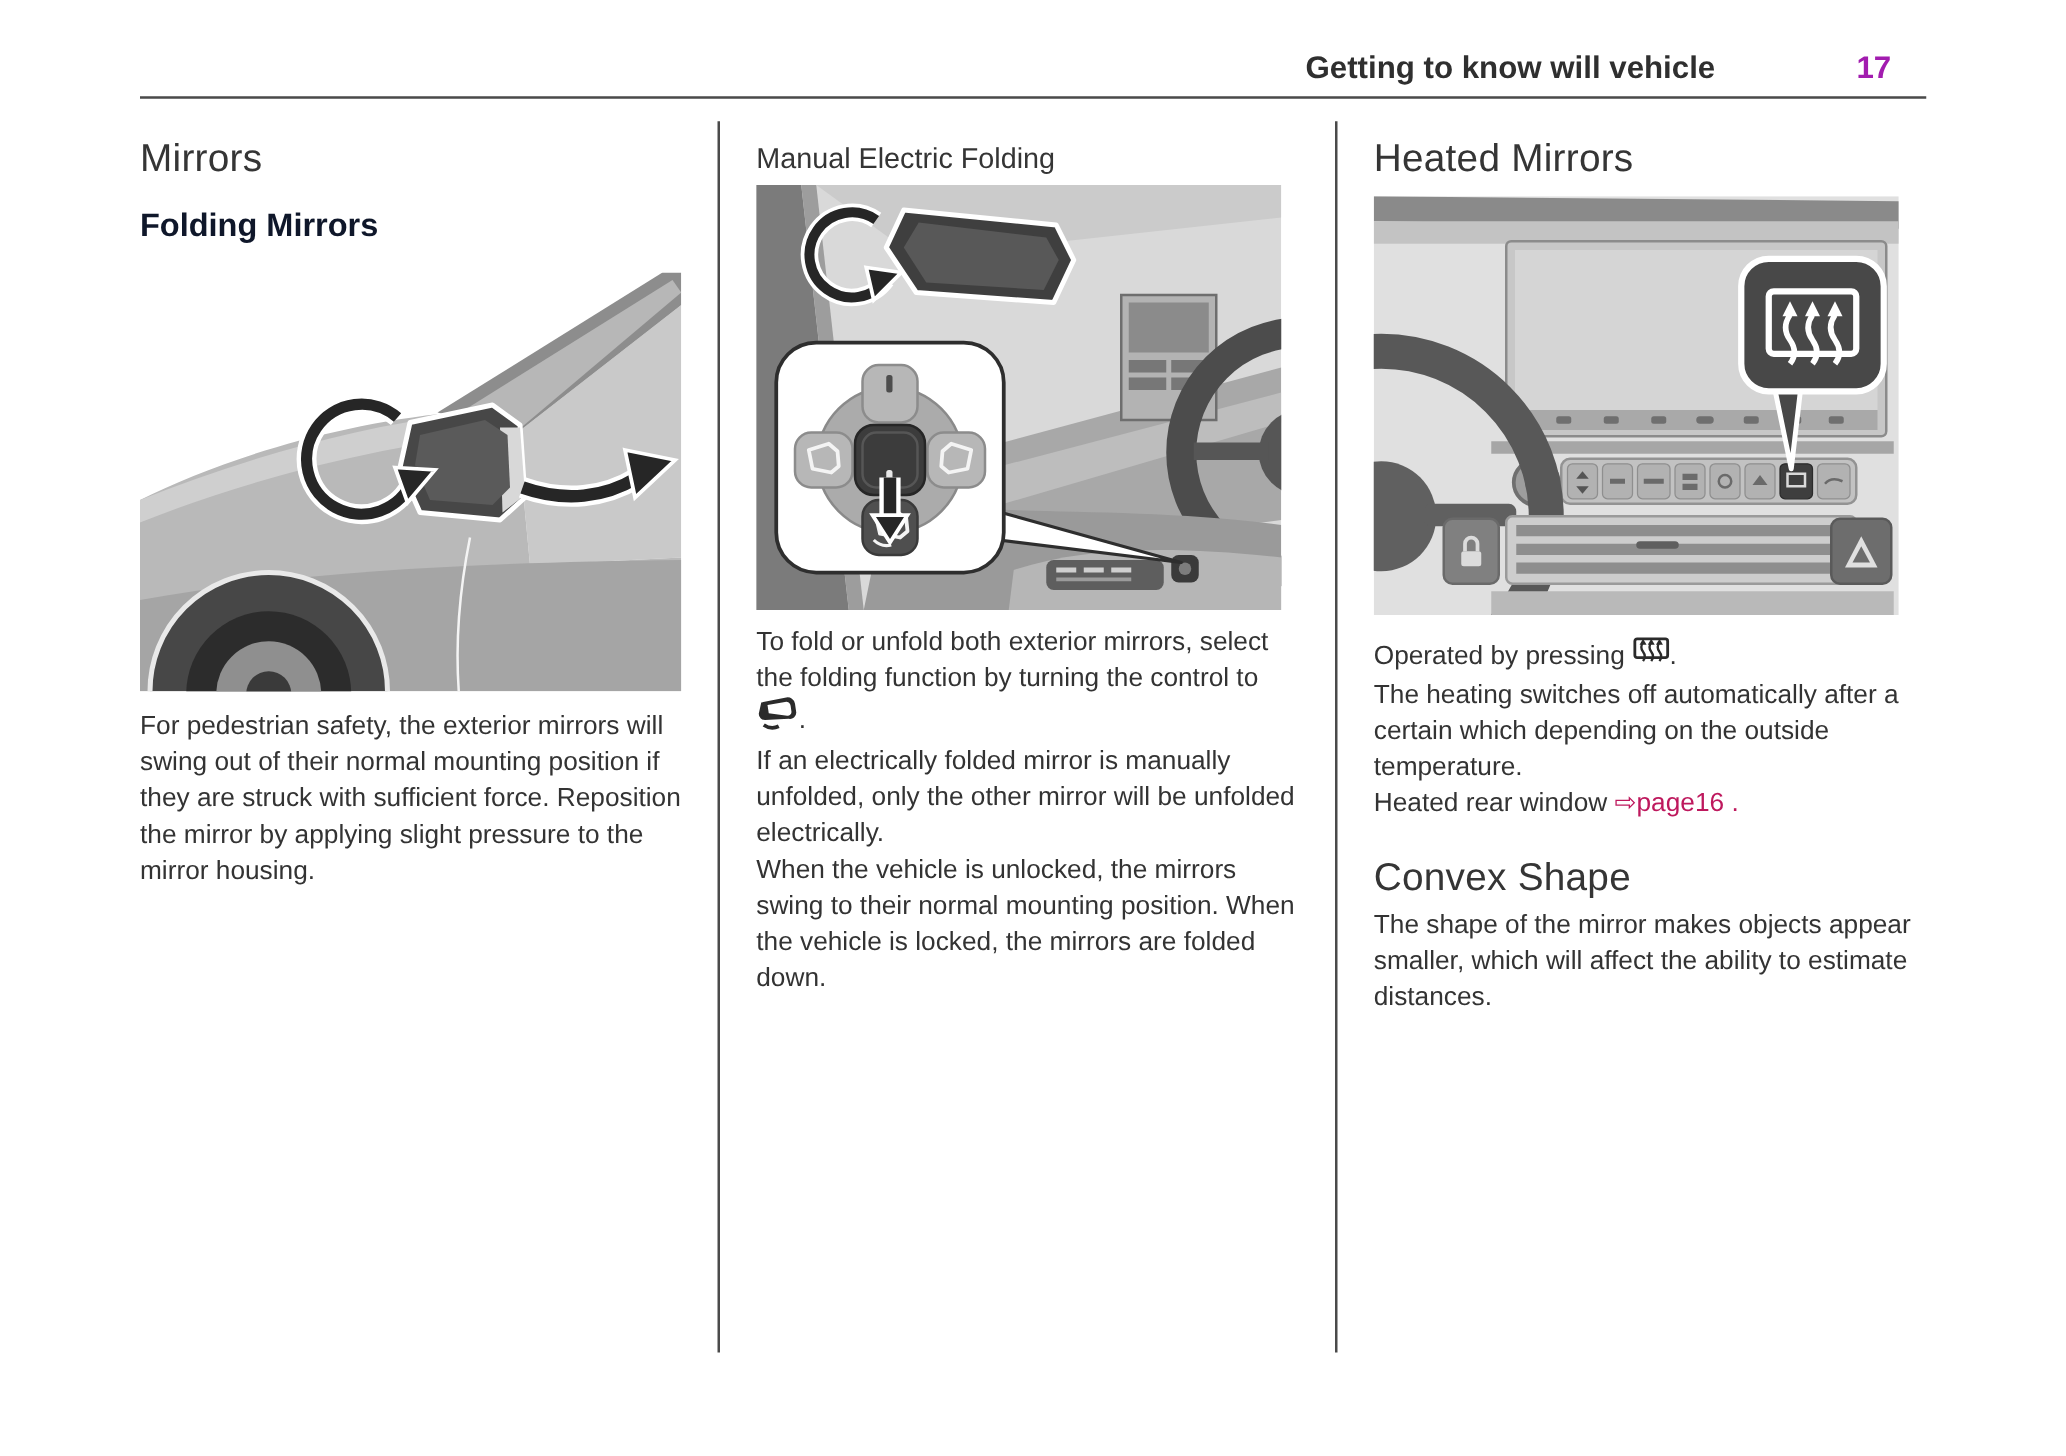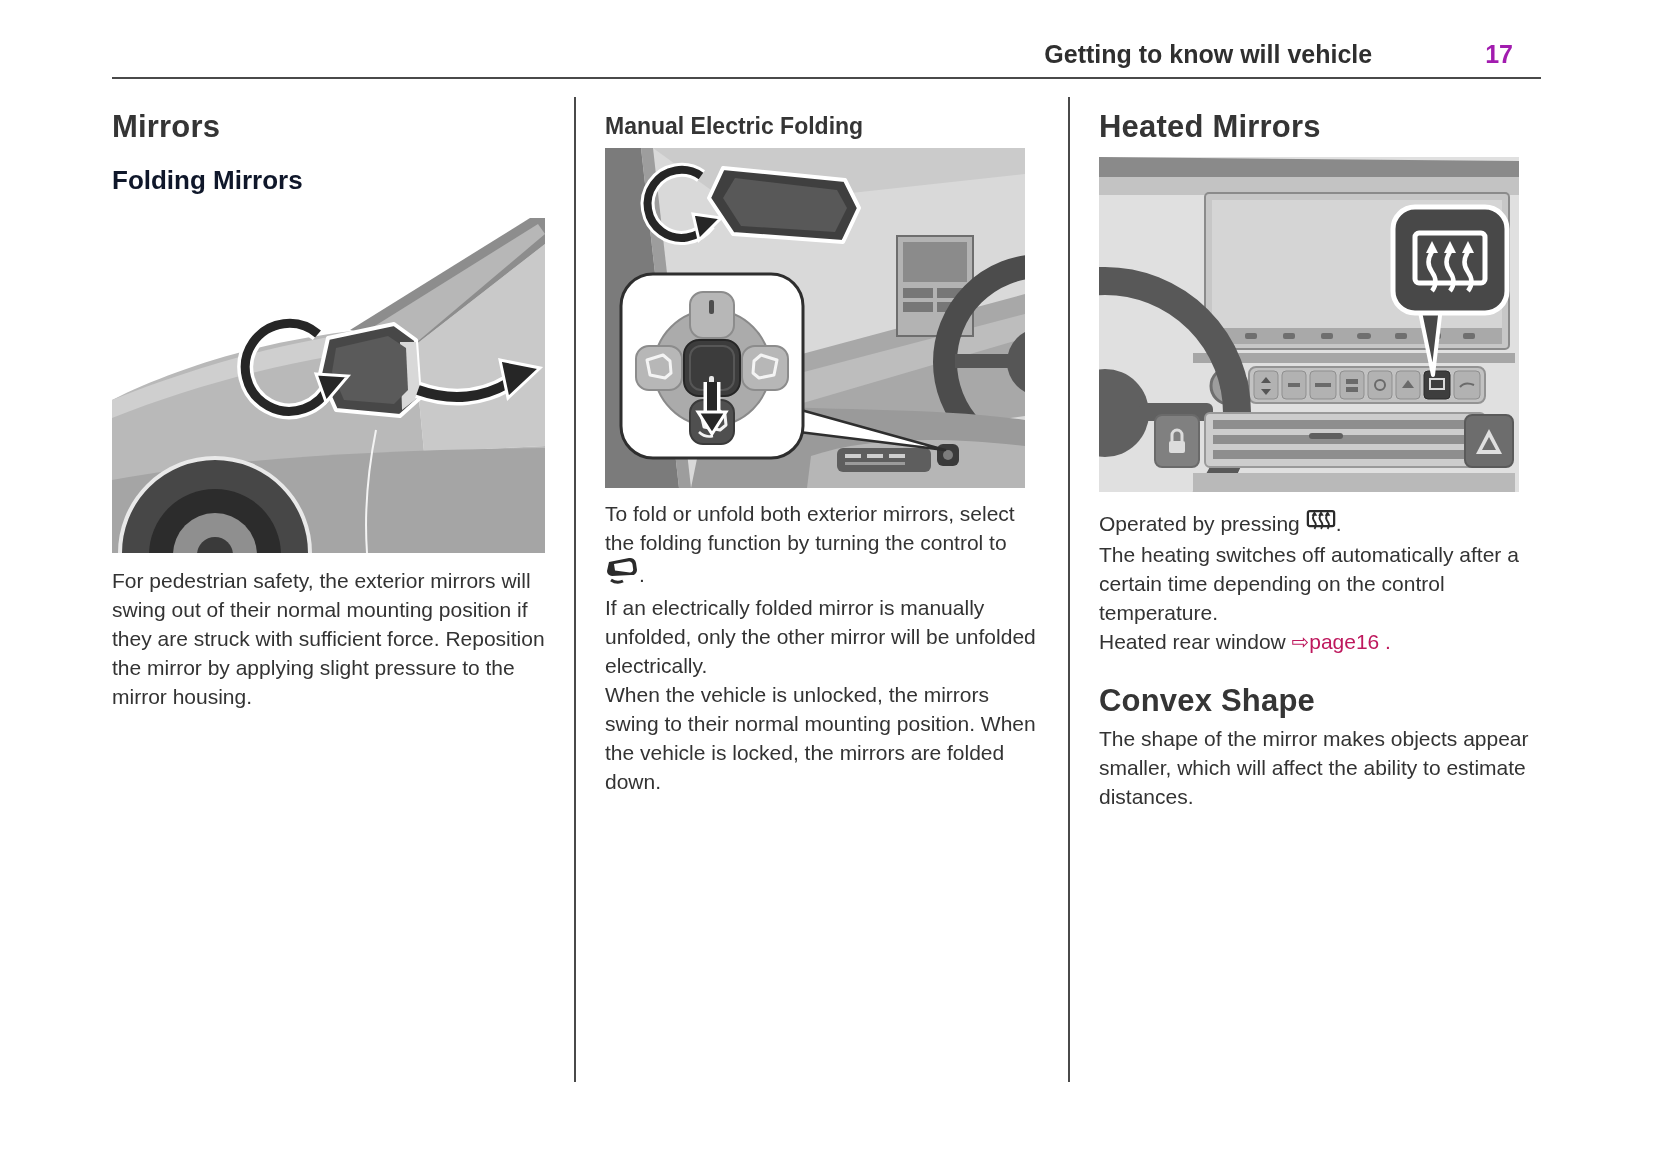--- a/index.html
+++ b/index.html
@@ -21,23 +21,23 @@
   .rule { margin:0 112px; border-top:2.5px solid #4a4a4a; }
 
   
   .content { display:flex; padding:18px 112px 0 112px; align-items:stretch; }
   .col { flex:0 0 auto; }
   .col-1 { width:433px; }
   .col-2 { width:434px; }
   .col-3 { width:432px; }
   .divider { width:2px; background:#4a4a4a; margin:0 29px; height:985px; }
 
-  .h1 { font-size:31px; font-weight:bold; color:#353535; margin:12px 0 10px 0; letter-spacing:0.2px; }
+  .h1 { font-size:31px; font-weight:normal; color:#353535; margin:12px 0 10px 0; letter-spacing:0.2px; }
   .h2 { font-size:26px; font-weight:bold; color:#0f172a; margin:20px 0 10px 0; }
-  .h3 { font-size:23px; font-weight:bold; color:#353535; margin:14px 0 8px 0; }
+  .h3 { font-size:23px; font-weight:normal; color:#353535; margin:14px 0 8px 0; }
   .h3.first { margin-top:16px; }
   .h1.first { margin-top:12px; }
   .h1.mid   { margin-top:26px; margin-bottom:6px; }
 
   p.body { font-size:21px; line-height:1.38; margin:0; color:#333; }
 
   figure { margin:0; padding:0; }
   .fig1 { margin:22px 0 14px 0; width:433px; height:335px; }
   .fig2 { margin:8px 0 12px 0;  width:420px; height:340px; }
   .fig3 { margin:12px 0 18px 0; width:420px; height:335px; }
@@ -321,21 +321,21 @@
                 <path d="M16,22 q3,-4 0,-8 q-3,-4 0,-8"></path>
                 <path d="M23,22 q3,-4 0,-8 q-3,-4 0,-8"></path>
               </g>
               <g fill="#2b2b2b">
                 <polygon points="6,8 12,8 9,3"></polygon>
                 <polygon points="13,8 19,8 16,3"></polygon>
                 <polygon points="20,8 26,8 23,3"></polygon>
               </g>
             </svg></span><span>.</span></p>
 
-      <p class="body">The heating switches off automatically after a certain time depending on the control temperature.</p>
+      <p class="body">The heating switches off automatically after a certain which depending on the outside temperature.</p>
 
       <p class="body"><span>Heated rear window </span><a class="ref">⇨page16 .</a></p>
 
       <div class="h1 mid">Convex Shape</div>
       <p class="body">The shape of the mirror makes objects appear smaller, which will affect the ability to estimate distances.</p>
     </div>
 
   </div>
 </div>
 

